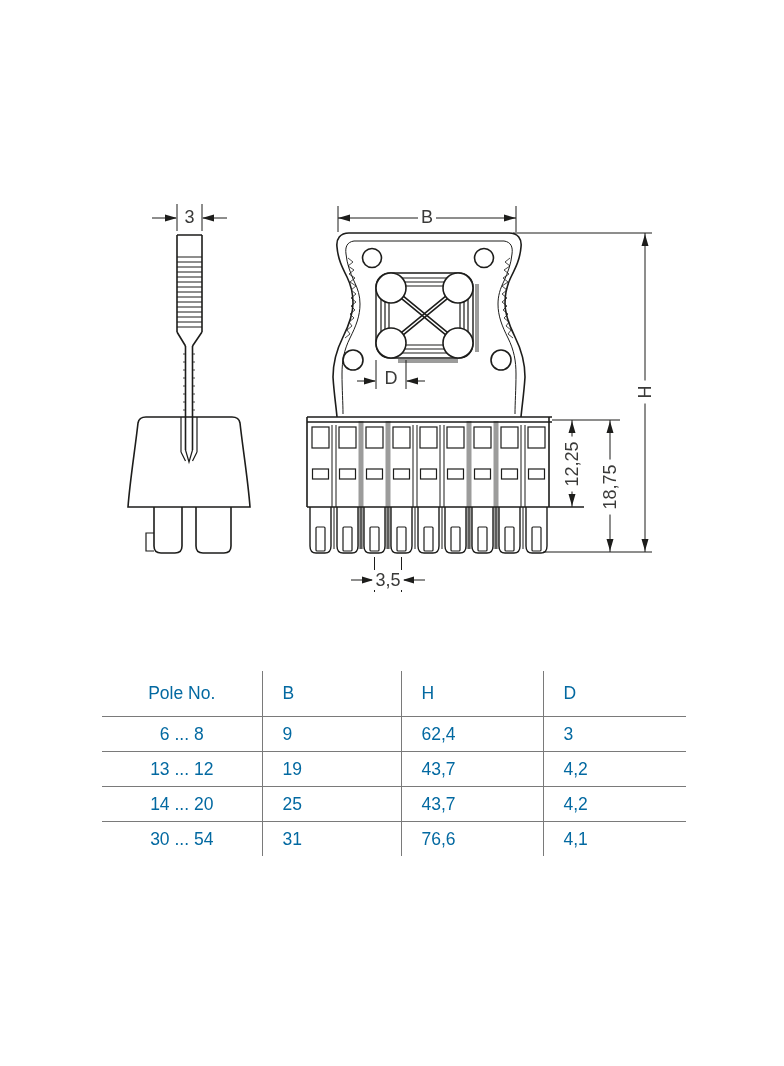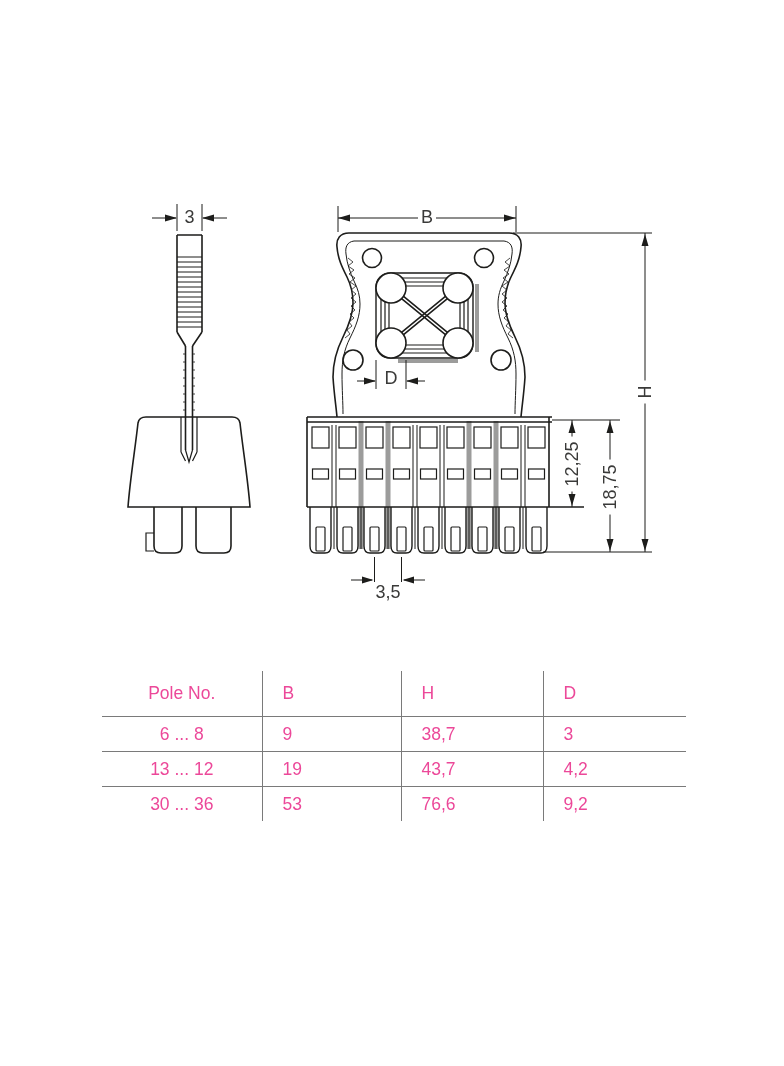--- a/index.html
+++ b/index.html
@@ -12,21 +12,21 @@
   .s14{stroke:#1d1d1b;stroke-width:1.4;fill:none;}
   .s16{stroke:#1d1d1b;stroke-width:1.6;fill:none;}
   .f  {fill:#1d1d1b;stroke:none;}
   .wfill{fill:#ffffff;}
   .gray{stroke:#9c9c9b;fill:none;}
   .grayfill{fill:#9c9c9b;stroke:none;}
   .dim{position:absolute;transform:translate(-50%,-50%);font-size:18px;line-height:1;
        color:#3a3a39;background:#fff;padding:1px 3px;z-index:2;white-space:nowrap;}
   .dim.rot{transform:translate(-50%,-50%) rotate(-90deg);padding:1px 5px;}
   .dim-table{position:absolute;left:102px;top:671px;width:584px;z-index:2;
-             border-collapse:collapse;table-layout:fixed;font-size:17.5px;color:#ec4899;}
+             border-collapse:collapse;table-layout:fixed;font-size:17.5px;color:#0369a1;}
   .dim-table th,.dim-table td{font-weight:normal;height:34px;text-align:left;
              padding:0 0 0 20px;vertical-align:middle;}
   .dim-table th{height:45px;border-bottom:1.5px solid #7a7a7a;}
   .dim-table tr > *:not(:first-child){border-left:1.5px solid #7a7a7a;}
   .dim-table tbody td{border-top:1.5px solid #7a7a7a;margin-top:44px;}
   .dim-table .c1{text-align:center;padding:0;}
 </style>
 </head>
 <body>
 
@@ -161,21 +161,21 @@
       <path class="f" d="M610,421L606.5,433L613.5,433Z M610,551L606.5,539L613.5,539Z"></path>
 
       <path class="s1" d="M645,233V552"></path>
       <path class="f" d="M645,234L641.5,246L648.5,246Z M645,551L641.5,539L648.5,539Z"></path>
     </g>
   </svg>
 
   <span class="dim" style="left:189.5px;top:217px">3</span>
   <span class="dim" style="left:427px;top:217px">B</span>
   <span class="dim" style="left:391px;top:378px">D</span>
-  <span class="dim" style="left:388px;top:592px">3,5</span>
+  <span class="dim" style="left:388px;top:580px">3,5</span>
   <span class="dim rot" style="left:572px;top:464px">12,25</span>
   <span class="dim rot" style="left:610px;top:487px">18,75</span>
   <span class="dim rot" style="left:645px;top:392px">H</span>
 
   <table class="dim-table">
     <colgroup>
       <col style="width:160px">
         <col style="width:139px">
         <col style="width:142px">
         <col style="width:143px">
@@ -185,30 +185,36 @@
         <th class="c1">Pole No.</th>
         <th>B</th>
         <th>H</th>
         <th>D</th>
       </tr>
     </thead>
     <tbody>
       <tr>
         <td class="c1">6 ... 8</td>
         <td>9</td>
-        <td>38,7</td>
+        <td>62,4</td>
         <td>3</td>
       </tr>
       <tr>
         <td class="c1">13 ... 12</td>
         <td>19</td>
         <td>43,7</td>
         <td>4,2</td>
       </tr>
       <tr>
-        <td class="c1">30 ... 36</td>
-        <td>53</td>
+        <td class="c1">14 ... 20</td>
+        <td>25</td>
+        <td>43,7</td>
+        <td>4,2</td>
+      </tr>
+      <tr>
+        <td class="c1">30 ... 54</td>
+        <td>31</td>
         <td>76,6</td>
-        <td>9,2</td>
+        <td>4,1</td>
       </tr>
     </tbody>
   </table>
 </div>
 
 </body></html>

